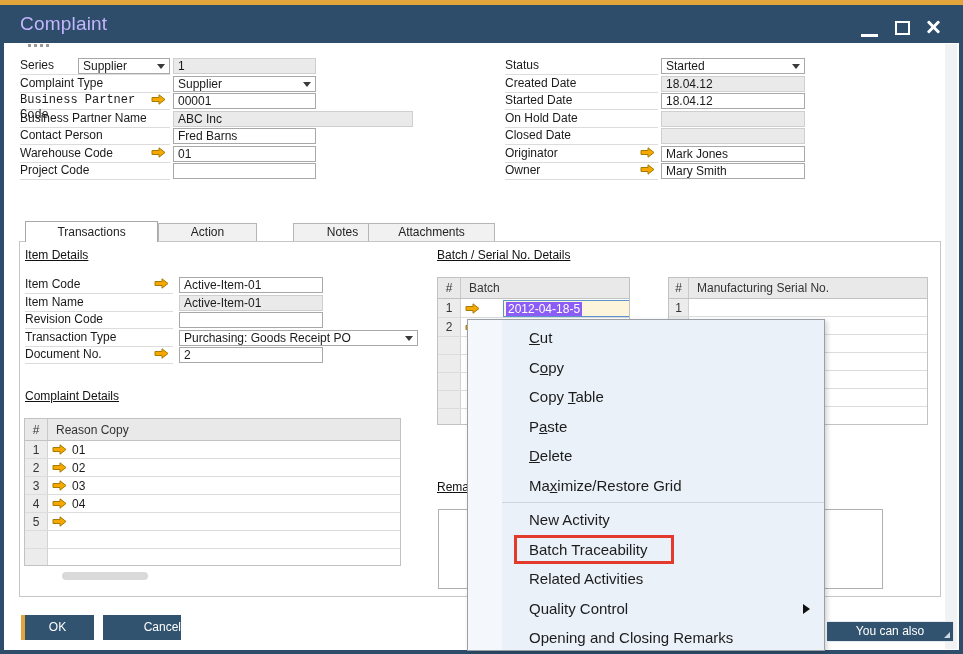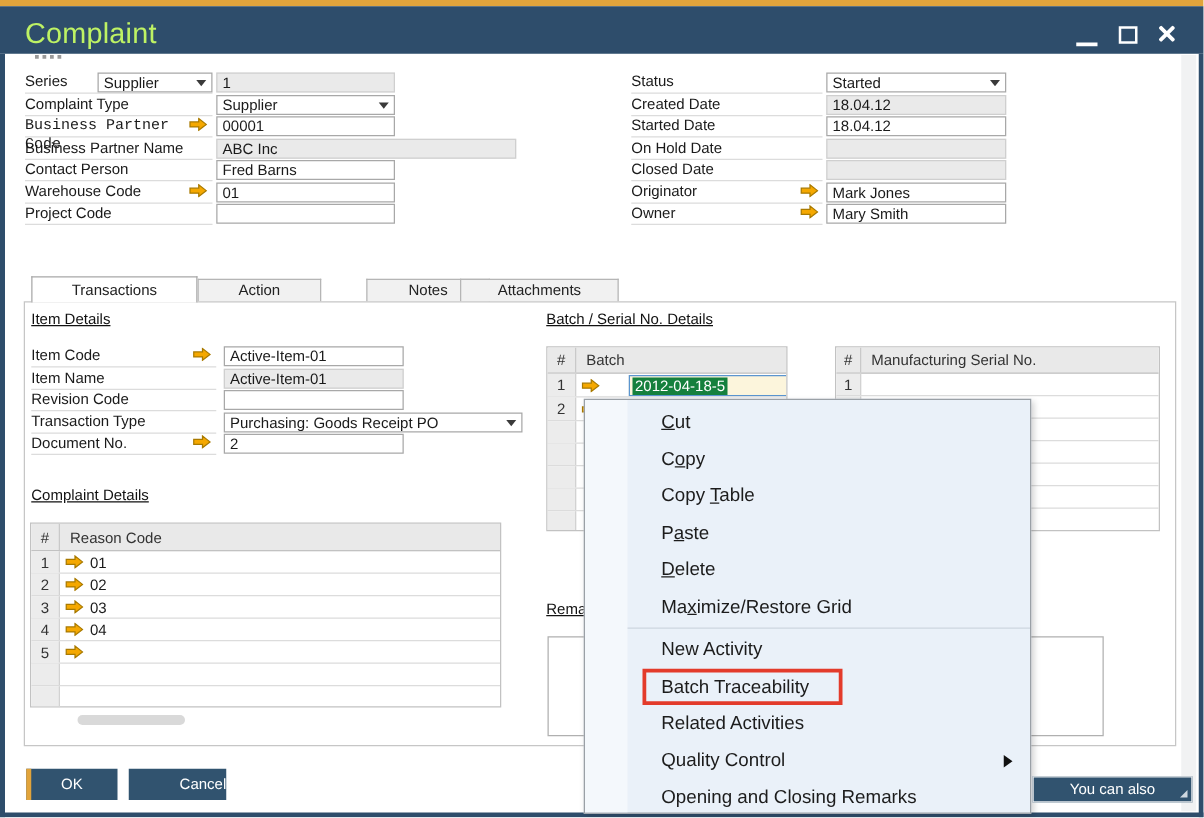--- a/index.html
+++ b/index.html
@@ -4,21 +4,21 @@
 <style>
   * { margin:0; padding:0; box-sizing:border-box; }
   html,body { background:#ffffff; }
   body { font-family:"Liberation Sans", sans-serif; }
   .window { position:relative; width:963px; height:654px; background:#ffffff; overflow:hidden;
             font-size:12px; color:#1a1a1a; }
 
   
   .top-stripe { position:absolute; left:0; top:0; width:963px; height:5px; background:#E2A43B; }
   .titlebar { position:absolute; left:0; top:5px; width:963px; height:38px; background:#2E4D6B; }
-  .title-text { position:absolute; left:20px; top:8px; font-size:23px; color:#bef264; letter-spacing:.2px; }
+  .title-text { position:absolute; left:20px; top:8px; font-size:19px; color:#c4b5fd; letter-spacing:.2px; }
   .border-left  { position:absolute; left:0; top:43px; width:4px; height:611px; background:#2E4D6B; }
   .border-right { position:absolute; left:959px; top:43px; width:4px; height:611px; background:#2E4D6B; }
   .border-bottom{ position:absolute; left:0; top:650px; width:963px; height:4px; background:#2E4D6B; }
   .scroll-track { position:absolute; left:945px; top:44px; width:12px; height:605px; background:#f1f2f3; }
   .win-min { position:absolute; left:861px; top:29px; width:17px; height:3px; background:#fff; }
   .win-max { position:absolute; left:895px; top:16px; width:15px; height:14px; border:2px solid #fff; }
   .win-close { position:absolute; left:925px; top:14px; width:16px; height:16px; }
   .win-close::before,.win-close::after { content:""; position:absolute; left:7px; top:0; width:3px; height:16px; background:#fff; border-radius:1px; }
   .win-close::before { transform:rotate(45deg); } .win-close::after { transform:rotate(-45deg); }
   .dots { position:absolute; left:28px; top:44px; width:3px; height:3px; background:#9a9a9a;
@@ -46,21 +46,21 @@
   .th-num { border-right:1px solid #c9c9c9; text-align:center; color:#333; align-self:stretch; display:flex; align-items:center; justify-content:center; }
   .th-main { flex:1; padding-left:8px; color:#333; }
   .trow { display:flex; border-bottom:1px solid #dcdcdc; flex:none; }
   .trow:last-child { border-bottom:none; }
   .td-num { background:#ececec; border-right:1px solid #d2d2d2; text-align:center; color:#333;
             display:flex; align-items:center; justify-content:center; }
   .td-main { flex:1; position:relative; display:flex; align-items:center; padding-left:4px; gap:5px; overflow:hidden; }
 
   .batch-cell { position:absolute; left:42px; top:1px; width:148px; height:17px; background:#FCF5DC;
                 border:1px solid #5B95CF; display:flex; align-items:center; }
-  .sel-text { background:#15803d; color:#fff; padding:0 2px; margin-left:2px; white-space:nowrap; }
+  .sel-text { background:#8b5cf6; color:#fff; padding:0 2px; margin-left:2px; white-space:nowrap; }
 
   .hthumb { position:absolute; left:62px; top:572px; width:86px; height:8px; border-radius:4px; background:#d9d9d9; }
   .remarks-box { position:absolute; left:438px; top:509px; width:445px; height:80px; background:#fff; border:1px solid #b0b0b0; }
 
   
   .menu { position:absolute; left:467px; top:319px; width:358px; height:332px; background:#EAF1F9;
           border:1px solid #9aa0a6; box-shadow:2px 2px 5px rgba(0,0,0,.18); padding-top:3px; overflow:hidden; z-index:40; }
   .menu-gutter { position:absolute; left:0; top:0; bottom:0; width:34px; background:#F4F8FC; }
   .mi { position:relative; height:29.5px; line-height:29.5px; padding-left:61px; font-size:15px; color:#1c1c1c; white-space:nowrap; }
   .mn { text-decoration:underline; }
@@ -177,21 +177,21 @@
   <div class="lbl" style="left:25px;top:347px;width:148px;">Document No.</div>
   <svg class="arrow" style="left:154px;top:348px;" viewBox="0 0 15 11">
       <path d="M1 3.5 H8 V0.8 L14 5.5 8 10.2 V7.5 H1 Z" fill="#F5A800" stroke="#A97A00" stroke-width="1"></path>
     </svg>
   <div class="fld" style="left:179px;top:347px;width:144px;">2</div>
 
   <div class="heading" style="left:25px;top:389px;">Complaint Details</div>
   <div class="tbl" style="left:24px;top:418px;width:377px;height:148px;">
     <div class="thead" style="height:22px;">
       <div class="th-num" style="width:23px;">#</div>
-      <div class="th-main">Reason Code</div>
+      <div class="th-main">Reason Copy</div>
     </div>
     <div class="trow" style="height:18px;">
       <div class="td-num" style="width:23px;">1</div>
       <div class="td-main">
           <svg width="15" height="11" viewBox="0 0 15 11">
             <path d="M1 3.5 H8 V0.8 L14 5.5 8 10.2 V7.5 H1 Z" fill="#F5A800" stroke="#A97A00" stroke-width="1"></path>
           </svg>
           <span>01</span>
         </div>
     </div>

